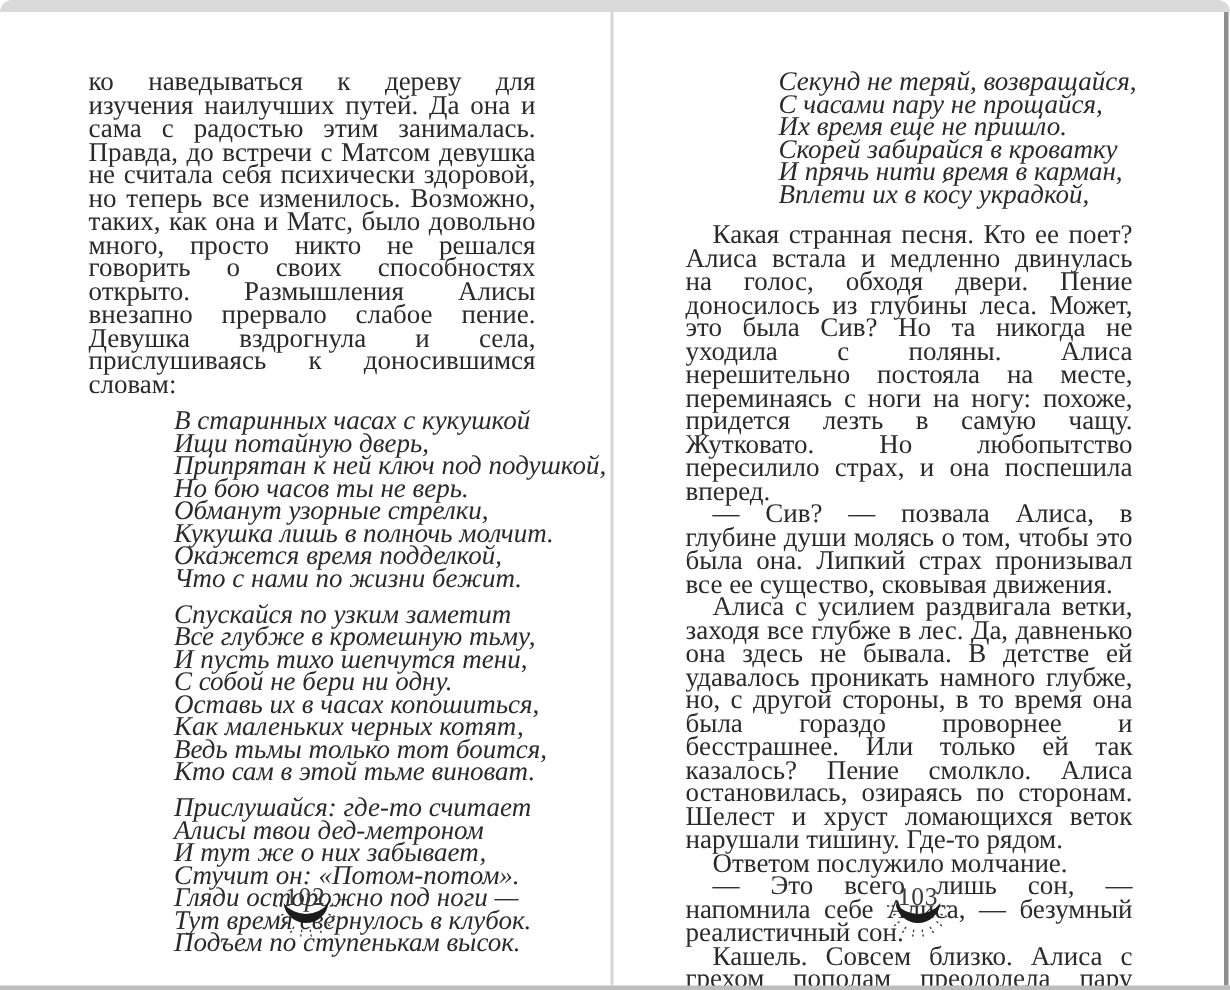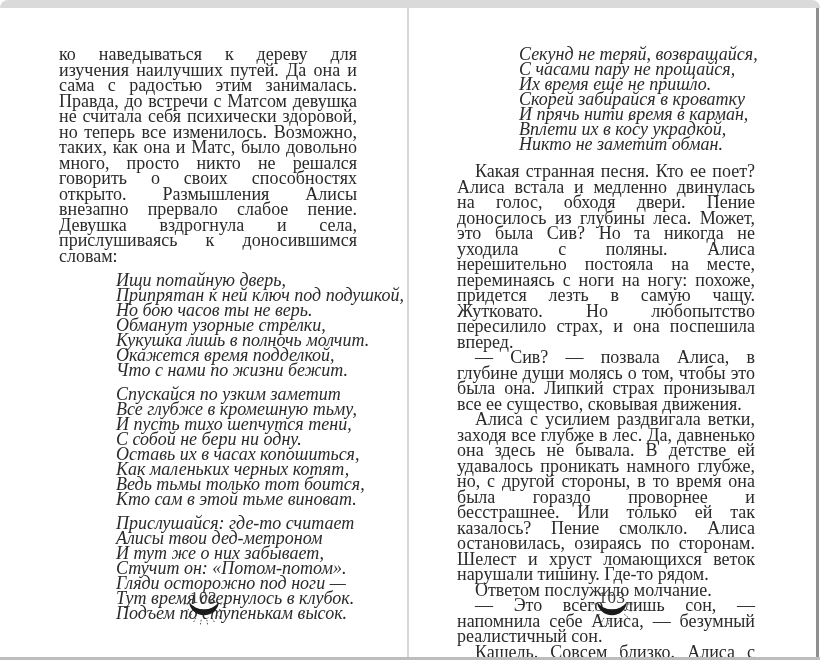--- a/index.html
+++ b/index.html
@@ -72,20 +72,21 @@
 </head>
 <body>
 
 <div class="frame">
   <div class="top-bar"></div>
 
   <div class="page page-left">
     <div class="text-block">
       <p>ко наведываться к дереву для изучения наилучших путей. Да она и сама с радостью этим занималась. Правда, до встречи с Матсом девушка не считала себя психически здоровой, но теперь все изменилось. Возможно, таких, как она и Матс, было довольно много, просто никто не решался говорить о своих способностях открыто. Размышления Алисы внезапно прервало слабое пение. Девушка вздрогнула и села, прислушиваясь к доносившимся словам:</p>
       <div class="stanza">
+          <div class="verse-line">В старинных часах с кукушкой</div>
           <div class="verse-line">Ищи потайную дверь,</div>
           <div class="verse-line">Припрятан к ней ключ под подушкой,</div>
           <div class="verse-line">Но бою часов ты не верь.</div>
           <div class="verse-line">Обманут узорные стрелки,</div>
           <div class="verse-line">Кукушка лишь в полночь молчит.</div>
           <div class="verse-line">Окажется время подделкой,</div>
           <div class="verse-line">Что с нами по жизни бежит.</div>
         </div>
       <div class="stanza">
           <div class="verse-line">Спускайся по узким заметит</div>
@@ -129,21 +130,20 @@
 
   <div class="page page-right">
     <div class="text-block">
       <div class="stanza">
           <div class="verse-line">Секунд не теряй, возвращайся,</div>
           <div class="verse-line">С часами пару не прощайся,</div>
           <div class="verse-line">Их время еще не пришло.</div>
           <div class="verse-line">Скорей забирайся в кроватку</div>
           <div class="verse-line">И прячь нити время в карман,</div>
           <div class="verse-line">Вплети их в ко́су украдкой,</div>
-          <div class="verse-line">Никто не заметит обман.</div>
         </div>
       <p class="indent">Какая странная песня. Кто ее поет? Алиса встала и медленно двинулась на голос, обходя двери. Пение доносилось из глубины леса. Может, это была Сив? Но та никогда не уходила с поляны. Алиса нерешительно постояла на месте, переминаясь с ноги на ногу: похоже, придется лезть в самую чащу. Жутковато. Но любопытство пересилило страх, и она поспешила вперед.</p>
       <p class="indent">— Сив? — позвала Алиса, в глубине души молясь о том, чтобы это была она. Липкий страх пронизывал все ее существо, сковывая движения.</p>
       <p class="indent">Алиса с усилием раздвигала ветки, заходя все глубже в лес. Да, давненько она здесь не бывала. В детстве ей удавалось проникать намного глубже, но, с другой стороны, в то время она была гораздо проворнее и бесстрашнее. Или только ей так казалось? Пение смолкло. Алиса остановилась, озираясь по сторонам. Шелест и хруст ломающихся веток нарушали тишину. Где-то рядом.</p>
       <p class="indent">Ответом послужило молчание.</p>
       <p class="indent">— Это всего лишь сон, — напомнила себе Алиса, — безумный реалистичный сон.</p>
       <p class="indent">Кашель. Совсем близко. Алиса с грехом пополам преодолела пару метров и смогла разглядеть какие-то яркие тряпки, болтающиеся на ветках впереди. Нет, это были не тряпки, — странное платье, больше на-</p>
     </div>
     <div class="footer">
       <div class="pagenum">103</div>

